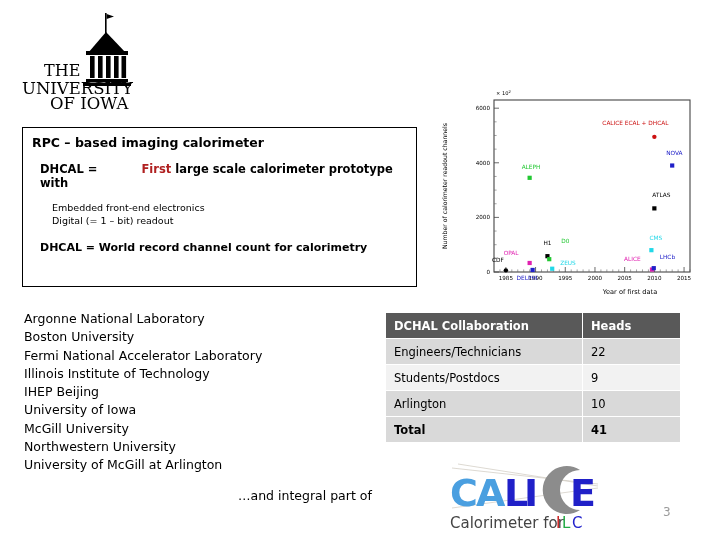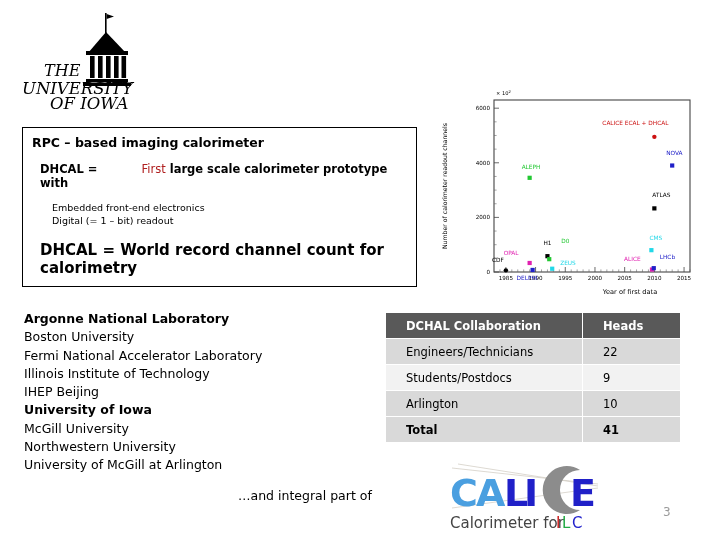--- a/index.html
+++ b/index.html
@@ -15,21 +15,21 @@
     width: 720px;
     height: 540px;
     background: #ffffff;
     overflow: hidden;
   }
 
   
   #header {
     position: absolute;
     left: 0; top: 0;
-    width: 624px; height: 112px; font-style: italic;
+    width: 624px; height: 112px;
   }
   #uiowa-logo {
     position: absolute;
     left: 22px; top: 10px;
     width: 130px; height: 100px;
   }
   #uiowa-logo svg { display: block; }
   #slide-title {
     position: absolute;
     left: 142px; top: 42px;
@@ -60,31 +60,31 @@
     font-weight: bold;
     margin: 2px 0 0 2px;
   }
   #tb-sub {
     font-size: 11.5px;
     font-weight: bold;
     margin: 12px 0 0 10px;
   }
   #tb-sub .first-word {
     color: #b02020;
-    font-weight: normal;
+    font-weight: bold;
     padding-left: 40px;
   }
   .tb-bullet {
     font-size: 9.5px;
     margin: 0 0 0 22px;
     line-height: 13px;
   }
   #tb-bullets { margin-top: 11px; }
   #tb-footer {
-    font-size: 15px;
+    font-size: 11px;
     font-weight: bold;
     margin: 14px 0 0 10px;
   }
 
   
   #chart-wrap {
     position: absolute;
     left: 430px; top: 86px;
     width: 282px; height: 212px;
   }
@@ -96,35 +96,35 @@
     left: 24px; top: 310px;
     width: 330px;
   }
   #institutions .inst {
     font-family: "DejaVu Sans", sans-serif;
     font-size: 12.5px;
     line-height: 18.3px;
     color: #000000;
     white-space: nowrap;
   }
-  #institutions .inst.bold { font-weight: bold; }
+  #institutions .inst.bold { font-weight: normal; }
 
   
   #collab-table {
     position: absolute;
     left: 385px; top: 312px;
     width: 295px;
     border-collapse: collapse;
     table-layout: fixed;
   }
   #collab-table td, #collab-table th {
     font-family: "DejaVu Sans", sans-serif;
     font-size: 11.5px;
     text-align: left;
-    padding: 5px 0 5px 20px;
+    padding: 5px 0 5px 8px;
     border: 1px solid #ffffff;
     height: 15px;
   }
   #collab-table th {
     background: #595959;
     color: #ffffff;
     font-weight: bold;
   }
   #collab-table col.c-label { width: 197px; }
   #collab-table col.c-value { width: 98px; }

